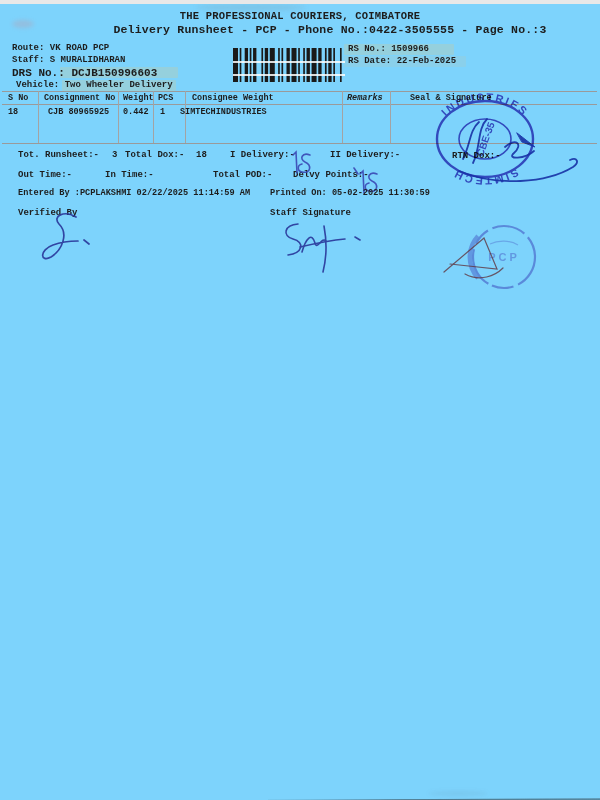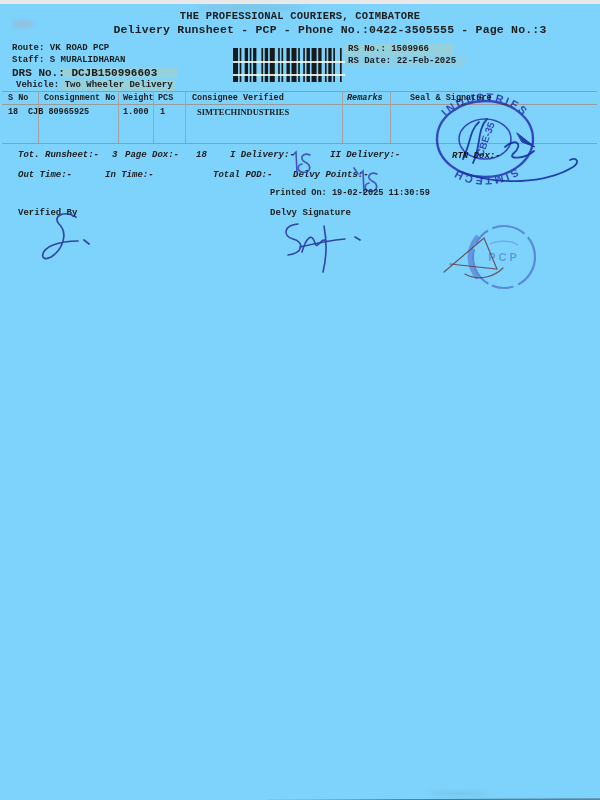--- a/index.html
+++ b/index.html
@@ -12,21 +12,21 @@
   .abs{position:absolute;white-space:nowrap;}
   .t1{top:6px;left:0;width:600px;text-align:center;font-size:10.5px;letter-spacing:.2px;}
   .t2{top:19px;left:4px;width:600px;text-align:center;font-size:11.5px;letter-spacing:.2px;padding-left:26px;}
   .info{font-size:9px;}
   .drs{font-size:11px;}
   .hl{position:absolute;background:rgba(190,202,170,.38);border-radius:1px;}
   .hl2{position:absolute;background:rgba(190,202,170,.20);border-radius:1px;}
   .tline{position:absolute;left:2px;width:595px;height:0;border-top:1px solid #9a9a9a;}
   .vline{position:absolute;width:0;height:52px;top:87px;border-left:1px solid #a3a3a3;}
   .th,.td{position:absolute;font-size:8.5px;}
-  .sum{position:absolute;font-size:9px;font-style:italic;}
+  .sum{position:absolute;font-size:9px;}
   .foot{position:absolute;font-size:8.6px;}
   .siglabel{position:absolute;font-size:9px;}
   svg{position:absolute;overflow:visible;}
   .stampblend{mix-blend-mode:multiply;}
   .smudge{position:absolute;border-radius:50%;filter:blur(2px);}
   .bottom-edge{position:absolute;left:268px;top:795px;width:332px;height:4px;
     background:linear-gradient(to right,rgba(40,40,40,.18),rgba(30,30,30,.5) 40%,rgba(30,30,30,.42));
     transform:rotate(-.25deg);filter:blur(.4px);}
 </style>
 </head>
@@ -106,34 +106,34 @@
   <div class="vline" style="left:118px;"></div>
   <div class="vline" style="left:153px;"></div>
   <div class="vline" style="left:185px;"></div>
   <div class="vline" style="left:342px;"></div>
   <div class="vline" style="left:390px;"></div>
 
   <div class="th" style="left:8px;top:89px;">S No</div>
   <div class="th" style="left:44px;top:89px;">Consignment No</div>
   <div class="th" style="left:123px;top:89px;">Weight</div>
   <div class="th" style="left:158px;top:89px;">PCS</div>
-  <div class="th" style="left:192px;top:89px;">Consignee Verified</div>
+  <div class="th" style="left:192px;top:89px;">Consignee Weight</div>
   <div class="th" style="left:347px;top:89px;font-style:italic;">Remarks</div>
   <div class="th" style="left:410px;top:89px;text-align:right;">Seal &amp; Signature</div>
 
   <div class="td" style="left:8px;top:103px;">18</div>
-  <div class="td" style="left:28px;top:103px;">CJB 80965925</div>
-  <div class="td" style="left:123px;top:103px;">1.000</div>
+  <div class="td" style="left:48px;top:103px;">CJB 80965925</div>
+  <div class="td" style="left:123px;top:103px;">0.442</div>
   <div class="td" style="left:160px;top:103px;">1</div>
-  <div class="td" style="left:197px;top:103px;font-family:Liberation Serif, serif;">SIMTECHINDUSTRIES</div>
+  <div class="td" style="left:180px;top:103px;">SIMTECHINDUSTRIES</div>
   <div class="td" style="left:347px;top:103px;"></div>
 
   <div class="sum" style="left:18px;top:146px;">Tot. Runsheet:-</div>
   <div class="sum" style="left:112px;top:146px;">3</div>
-  <div class="sum" style="left:125px;top:146px;">Page Dox:-</div>
+  <div class="sum" style="left:125px;top:146px;">Total Dox:-</div>
   <div class="sum" style="left:196px;top:146px;">18</div>
   <div class="sum" style="left:230px;top:146px;">I Delivery:-</div>
   <div class="sum" style="left:330px;top:146px;">II Delivery:-</div>
   <div class="sum" style="left:452px;top:147px;">RTN Dox:-</div>
 
   <div class="sum" style="left:18px;top:166px;">Out Time:-</div>
   <div class="sum" style="left:105px;top:166px;">In Time:-</div>
   <div class="sum" style="left:213px;top:166px;">Total POD:-</div>
   <div class="sum" style="left:293px;top:166px;">Delvy Points:-</div>
 
@@ -145,23 +145,24 @@
   </svg>
 
   <svg style="left:351px;top:161px;" width="30" height="32" viewBox="0 0 30 32">
     <g fill="none" stroke="#3a49b5" stroke-width="1.6" stroke-linecap="round" opacity=".9">
       <path d="M3,3 L7,9"></path>
       <path d="M9,9 L12,6 L13,28"></path>
       <path d="M26,9 C18,6 15,13 21,16 C28,19 27,28 18,26 C13,25 13,19 18,18"></path>
     </g>
   </svg>
 
-  <div class="foot" style="left:270px;top:184px;">Printed On: 19-02-2025 11:30:59</div>
+  <div class="foot" style="left:18px;top:184px;">Entered By :PCPLAKSHMI 02/22/2025 11:14:59 AM</div>
+  <div class="foot" style="left:270px;top:184px;">Printed On: 05-02-2025 11:30:59</div>
   <div class="siglabel" style="left:18px;top:204px;">Verified By</div>
-  <div class="siglabel" style="left:270px;top:204px;">Delvy Signature</div>
+  <div class="siglabel" style="left:270px;top:204px;">Staff Signature</div>
 
   <svg style="left:28px;top:206px;" width="80" height="58" viewBox="0 0 80 58">
     <g fill="none" stroke="#2b3a9c" stroke-width="1.7" stroke-linecap="round" opacity=".92">
       <path d="M48,7 C36,0 24,6 31,14 C41,24 34,40 23,47 C12,53 11,40 25,35 C33,32 44,31 50,31"></path>
       <path d="M56,30 L61,34"></path>
     </g>
   </svg>
 
   <svg style="left:272px;top:212px;" width="100" height="60" viewBox="0 0 100 60">
     <g fill="none" stroke="#2b3a9c" stroke-width="1.6" stroke-linecap="round" opacity=".92">

